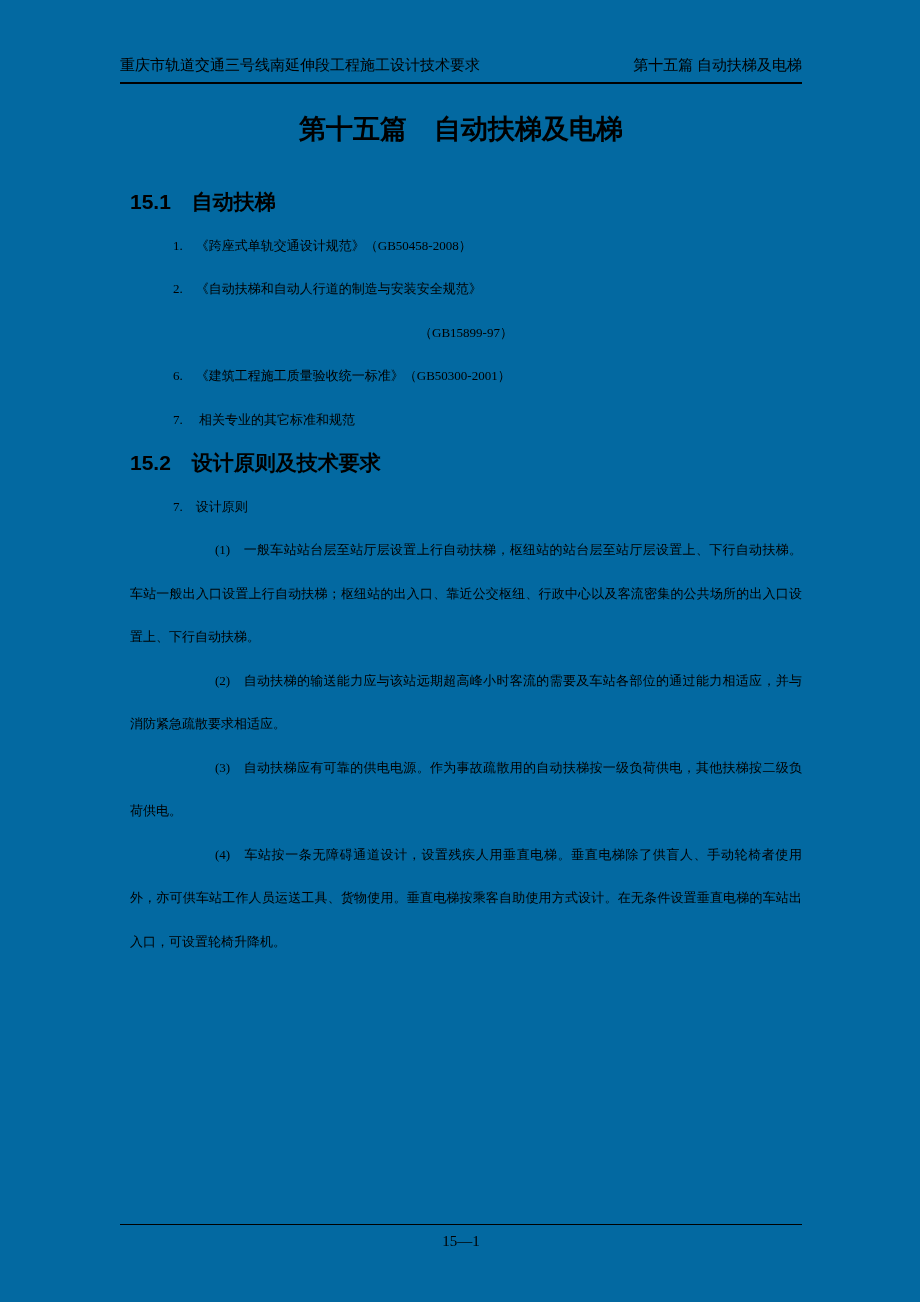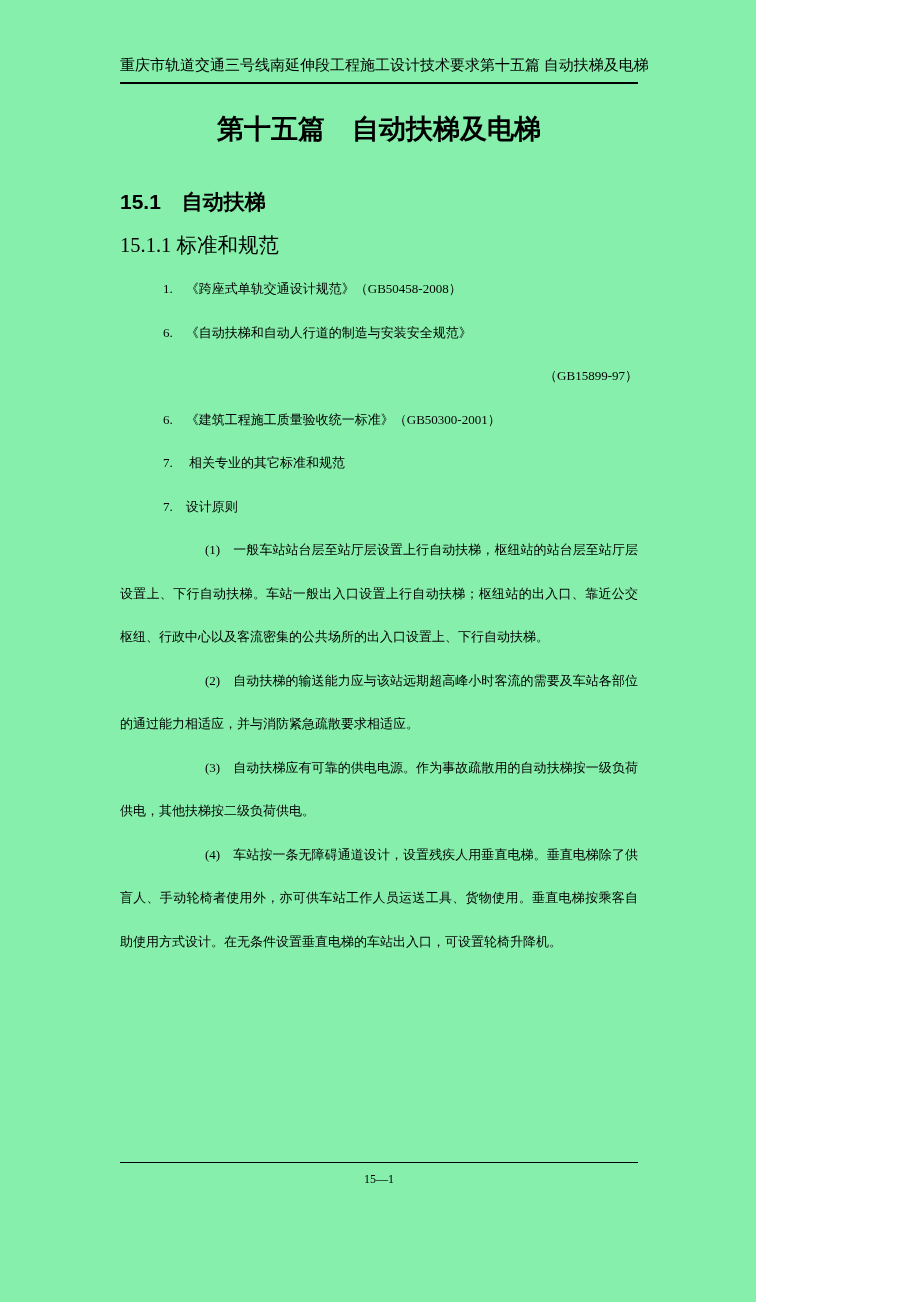--- a/index.html
+++ b/index.html
@@ -4,23 +4,23 @@
 <style>
   html, body {
     margin: 0;
     padding: 0;
     background: #ffffff;
     color: #000000;
     font-family: "Liberation Serif", "DejaVu Serif", serif;
   }
   .page {
     position: relative;
-    width: 756px;
+    width: 920px;
     height: 1302px;
-    background: #86efac;
+    background: #0369a1;
     box-sizing: border-box;
     padding: 56px 118px 0 120px;
     overflow: hidden;
   }
   .header {
     display: flex;
     justify-content: space-between;
     align-items: flex-end;
     border-bottom: 2px solid #000;
     padding-bottom: 7px;
@@ -32,20 +32,21 @@
   .doc-title {
     margin: 28px 0 24px 0;
     text-align: center;
     font-family: "Liberation Sans", "DejaVu Sans", sans-serif;
     font-weight: bold;
     font-size: 27px;
     line-height: 34px;
   }
   .body-blocks {
     margin-top: 34px;
+    margin-left: 10px;
   }
   .blk {
     font-size: 13px;
     line-height: 43.5px;
     text-align: justify;
   }
   .h1 {
     font-family: "Liberation Sans", "DejaVu Sans", sans-serif;
     font-weight: bold;
     font-size: 21px;
@@ -56,57 +57,57 @@
     font-size: 20.5px;
     line-height: 43.5px;
     text-align: left;
   }
   .li {
     text-indent: 43px;
     text-align: left;
   }
   .cont {
     text-indent: 0;
-    text-align: right;
+    text-align: center;
   }
   .para {
     text-indent: 85px;
   }
   .footer {
     position: absolute;
     left: 120px;
     right: 118px;
-    top: 1162px;
+    top: 1224px;
     border-top: 1px solid #000;
     text-align: center;
     padding-top: 7px;
-    font-size: 12px;
+    font-size: 15px;
     line-height: 18px;
   }
 </style>
 </head>
 <body>
 
 <div class="page">
 
   <div class="header">
     <span class="header-left">重庆市轨道交通三号线南延伸段工程施工设计技术要求</span>
     <span class="header-right">第十五篇 自动扶梯及电梯</span>
   </div>
 
   <div class="doc-title">第十五篇　自动扶梯及电梯</div>
 
   <div class="body-blocks">
     <div class="blk h1">15.1　自动扶梯</div>
-    <div class="blk h2">15.1.1 标准和规范</div>
     <div class="blk li">1.　《跨座式单轨交通设计规范》（GB50458-2008）</div>
-    <div class="blk li">6.　《自动扶梯和自动人行道的制造与安装安全规范》</div>
+    <div class="blk li">2.　《自动扶梯和自动人行道的制造与安装安全规范》</div>
     <div class="blk cont">（GB15899-97）</div>
     <div class="blk li">6.　《建筑工程施工质量验收统一标准》（GB50300-2001）</div>
     <div class="blk li">7.　 相关专业的其它标准和规范</div>
+    <div class="blk h1">15.2　设计原则及技术要求</div>
     <div class="blk li">7.　设计原则</div>
     <div class="blk para">(1)　一般车站站台层至站厅层设置上行自动扶梯，枢纽站的站台层至站厅层设置上、下行自动扶梯。车站一般出入口设置上行自动扶梯；枢纽站的出入口、靠近公交枢纽、行政中心以及客流密集的公共场所的出入口设置上、下行自动扶梯。</div>
     <div class="blk para">(2)　自动扶梯的输送能力应与该站远期超高峰小时客流的需要及车站各部位的通过能力相适应，并与消防紧急疏散要求相适应。</div>
     <div class="blk para">(3)　自动扶梯应有可靠的供电电源。作为事故疏散用的自动扶梯按一级负荷供电，其他扶梯按二级负荷供电。</div>
     <div class="blk para">(4)　车站按一条无障碍通道设计，设置残疾人用垂直电梯。垂直电梯除了供盲人、手动轮椅者使用外，亦可供车站工作人员运送工具、货物使用。垂直电梯按乘客自助使用方式设计。在无条件设置垂直电梯的车站出入口，可设置轮椅升降机。</div>
   </div>
 
   <div class="footer">
     <span>15—1</span>
   </div>

